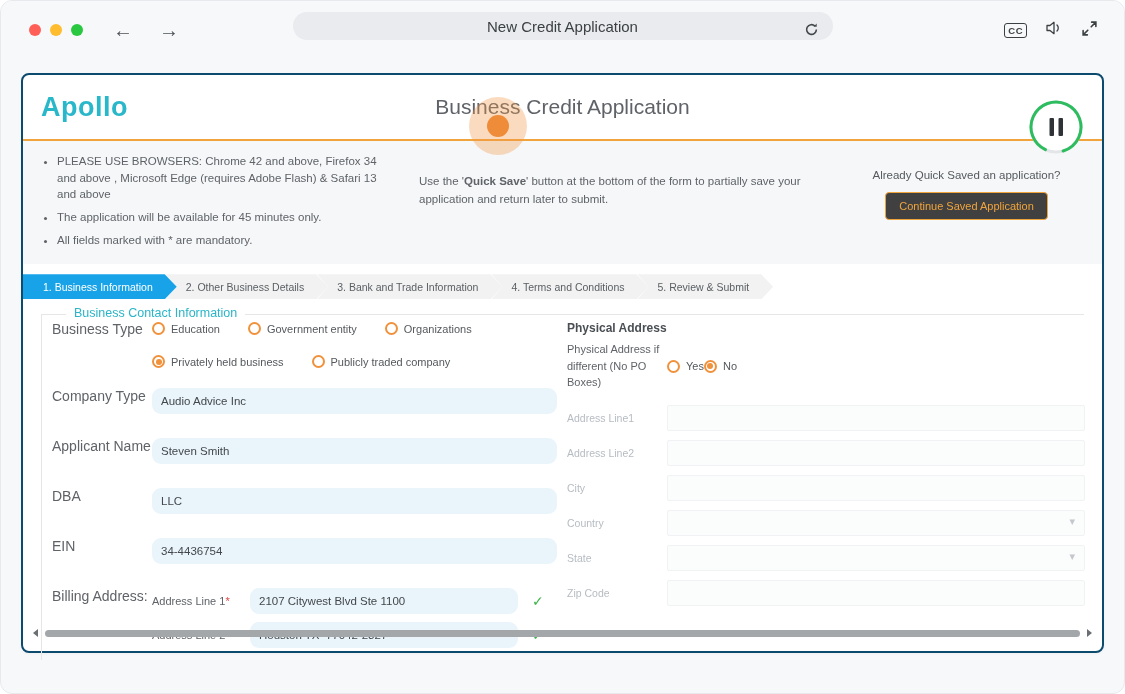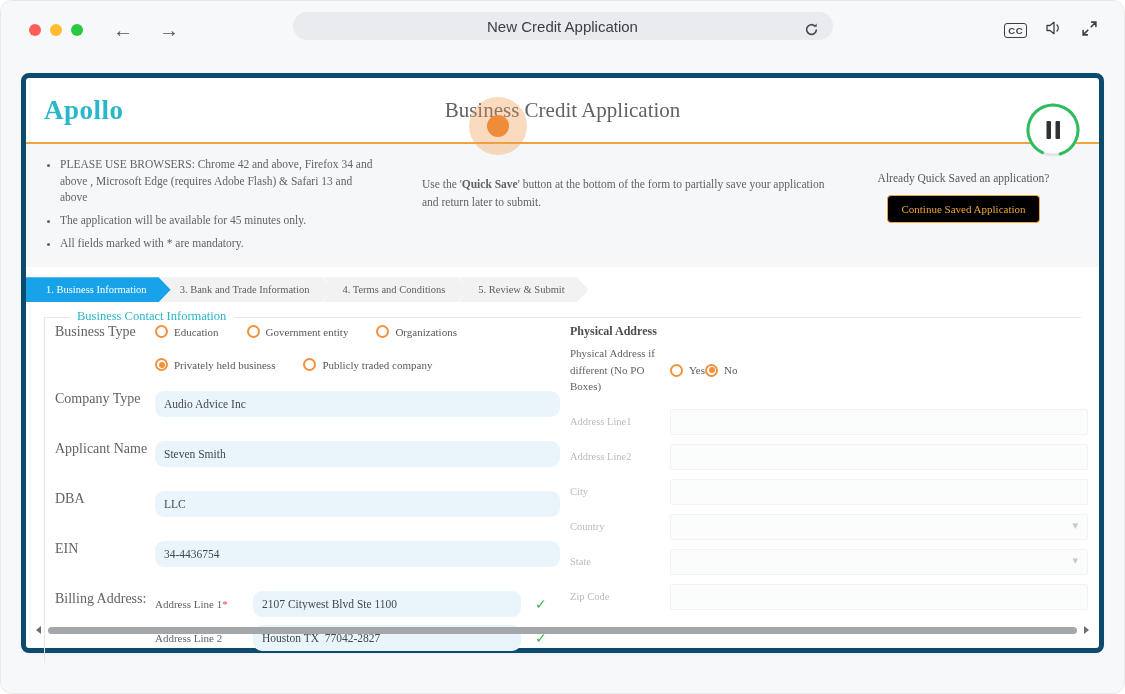--- a/index.html
+++ b/index.html
@@ -44,23 +44,22 @@
   .cc-badge {
     border: 1.6px solid #3c4043; border-radius: 3px;
     font-size: 9.5px; font-weight: bold; color: #3c4043;
     padding: 1px 3px; letter-spacing: 0.5px;
   }
 
   
   .card {
     position: absolute; left: 20px; right: 20px; top: 72px; height: 580px;
     background: #ffffff;
-    border: 5px solid #0c4a6e; border-radius: 8px;
+    border: 2px solid #0c4a6e; border-radius: 8px;
     box-shadow: 0 1px 3px rgba(0,0,0,0.04);
-    font-family: Liberation Serif, serif;
   }
   .card-header {
     height: 66px; position: relative;
     display: flex; align-items: center;
     border-bottom: 2px solid #f2a43c;
   }
   .logo {
     margin-left: 18px;
     font-size: 27px; font-weight: bold; color: #29b7ca; letter-spacing: 0.5px;
   }
@@ -94,21 +93,21 @@
     min-height: 92px;
   }
   .bullets { width: 336px; padding-left: 16px; font-size: 11.5px; color: #5f6368; line-height: 1.45; }
   .bullets li { margin-bottom: 6px; }
   .quicksave { width: 405px; margin-left: 42px; padding-top: 20px; font-size: 11.5px; color: #5f6368; line-height: 1.55; }
   .saved-col { margin-left: auto; width: 235px; text-align: center; padding-top: 16px; }
   .saved-q { font-size: 11.5px; color: #55595d; }
   .continue-btn {
     margin-top: 11px; display: inline-block;
     padding: 7px 13px;
-    background: #000000;
+    background: #404040;
     border: 1px solid #f0a43c; border-radius: 4px;
     color: #f0a43c; font-size: 11px; cursor: pointer;
     font-family: inherit;
   }
 
   
   .tabs { display: flex; margin-top: 10px; height: 25px; font-size: 10.5px; }
   .tab {
     display: flex; align-items: center;
     padding: 0 24px 0 20px;
@@ -264,20 +263,21 @@
       </ul>
       <div class="quicksave"><span>Use the '</span><b>Quick Save</b><span>' button at the bottom of the form to partially save your application and return later to submit.</span></div>
       <div class="saved-col">
         <div class="saved-q">Already Quick Saved an application?</div>
         <button class="continue-btn">Continue Saved Application</button>
       </div>
     </div>
 
     <div class="tabs">
       <div class="tab active">1. Business Information</div>
+      <div class="tab">2. Other Business Details</div>
       <div class="tab">3. Bank and Trade Information</div>
       <div class="tab">4. Terms and Conditions</div>
       <div class="tab">5. Review &amp; Submit</div>
     </div>
 
     <div class="fieldset">
       <span class="legend">Business Contact Information</span>
 
       <div class="form-cols">
 

